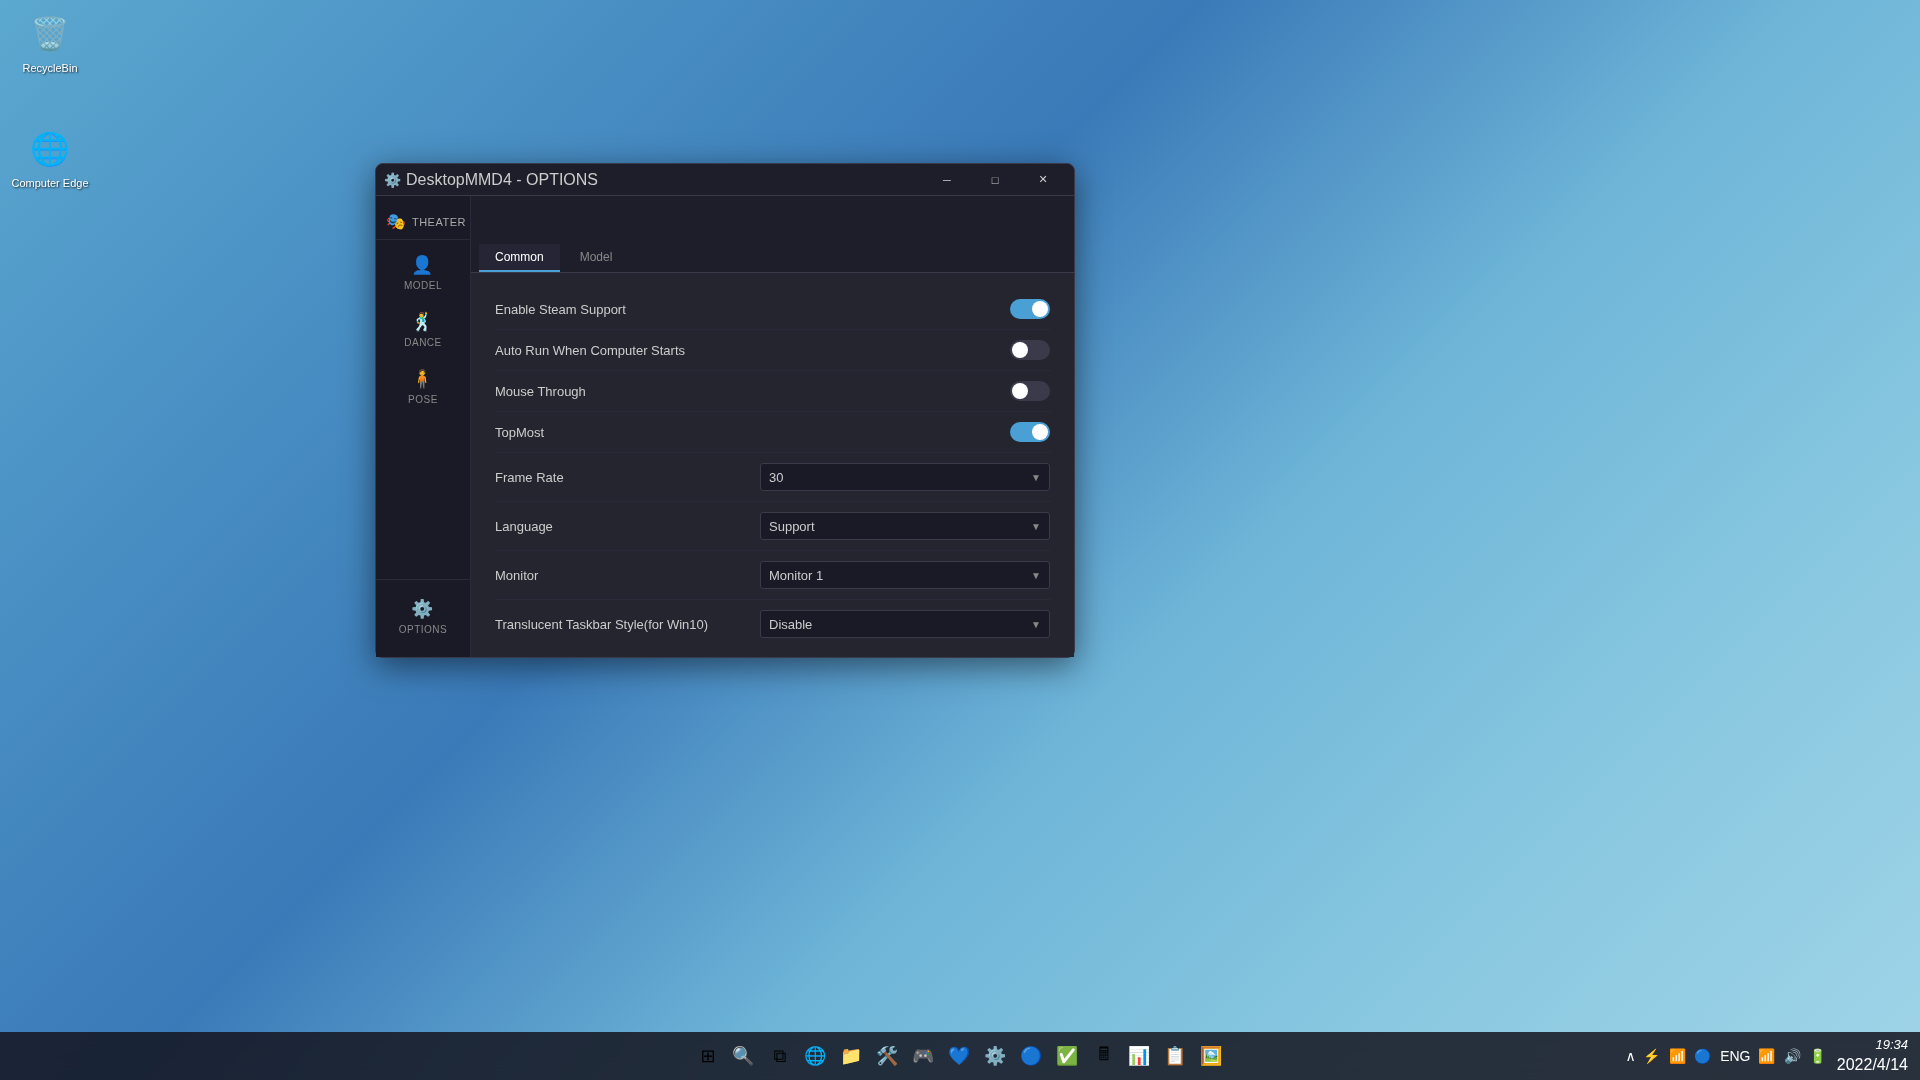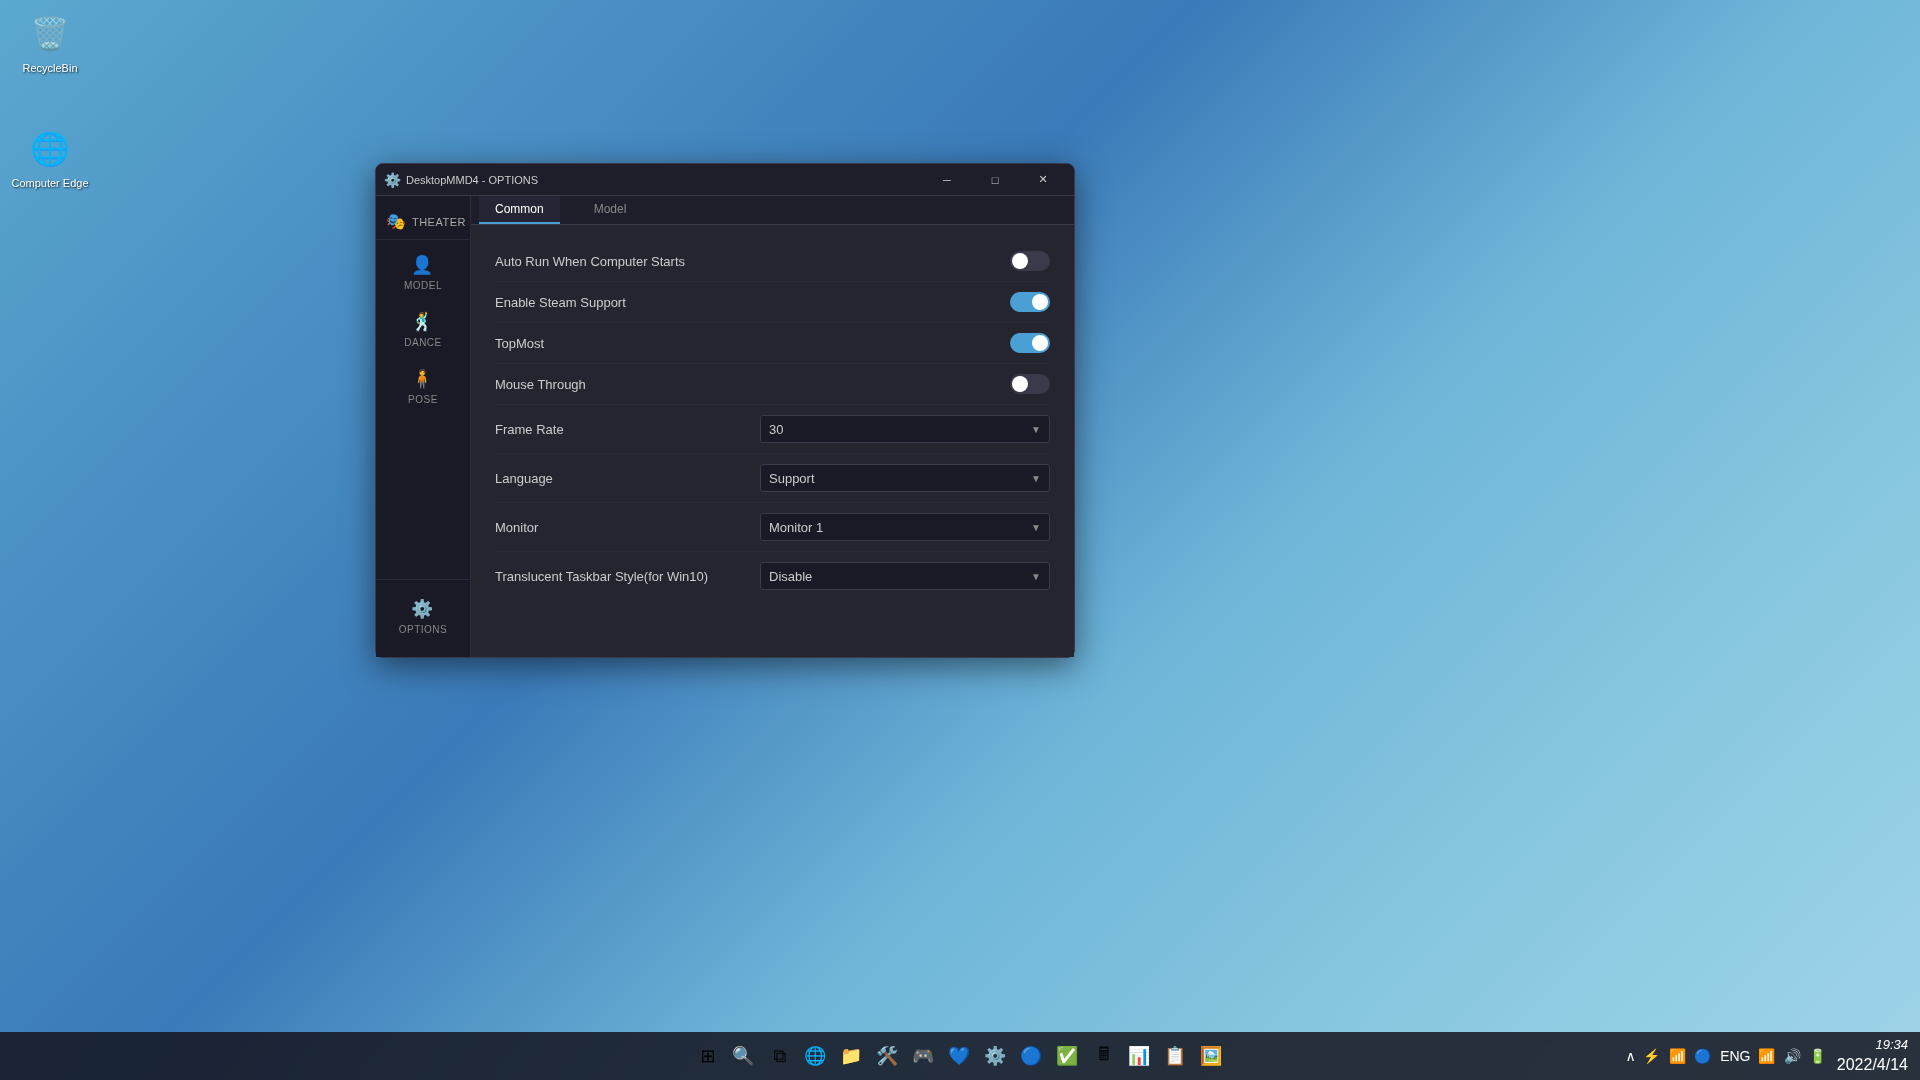--- a/index.html
+++ b/index.html
@@ -125,21 +125,21 @@
     .title-bar-icon {
       width: 16px;
       height: 16px;
       margin-right: 6px;
       color: #5b9bd5;
       font-size: 14px;
     }
     .title-bar-title {
       flex: 1;
       color: #cccccc;
-      font-size: 11px;
+      font-size: 16px;
     }
     .title-bar-controls {
       display: flex;
       gap: 2px;
     }
     .title-btn {
       width: 46px;
       height: 32px;
       display: flex;
       align-items: center;
@@ -195,22 +195,23 @@
     .tabs-area {
       flex: 1;
       display: flex;
       flex-direction: column;
     }
     .tabs-bar {
       display: flex;
       background: #1e1e2a;
       border-bottom: 1px solid #3a3a4a;
       padding: 0 8px;
-      gap: 18px;
+      gap: 4px;
       flex-shrink: 0;
+      margin-top: 48px;
     }
     .tab {
       padding: 6px 16px;
       font-size: 12px;
       cursor: pointer;
       border-bottom: 2px solid transparent;
       color: #888;
     }
     .tab.active {
       color: #ffffff;
@@ -370,43 +371,43 @@
       <div class="tabs-area">
 
         <div class="tabs-bar">
           <div class="tab active">Common</div>
           <div class="tab">Model</div>
         </div>
 
         <div class="content-area">
 
           <div class="setting-row">
+            <div class="setting-label">Enable Steam Support</div>
+            <div class="toggle on">
+              <div class="toggle-knob"></div>
+            </div>
+          </div>
+
+          <div class="setting-row">
             <div class="setting-label">Auto Run When Computer Starts</div>
             <div class="toggle off">
               <div class="toggle-knob"></div>
             </div>
           </div>
 
           <div class="setting-row">
-            <div class="setting-label">Enable Steam Support</div>
-            <div class="toggle on">
+            <div class="setting-label">Mouse Through</div>
+            <div class="toggle off">
               <div class="toggle-knob"></div>
             </div>
           </div>
 
           <div class="setting-row">
             <div class="setting-label">TopMost</div>
             <div class="toggle on">
-              <div class="toggle-knob"></div>
-            </div>
-          </div>
-
-          <div class="setting-row">
-            <div class="setting-label">Mouse Through</div>
-            <div class="toggle off">
               <div class="toggle-knob"></div>
             </div>
           </div>
 
           <div class="setting-row">
             <div class="setting-label">Frame Rate</div>
             <div class="dropdown">
               <span>30</span>
               <span class="dropdown-arrow">▼</span>
             </div>

